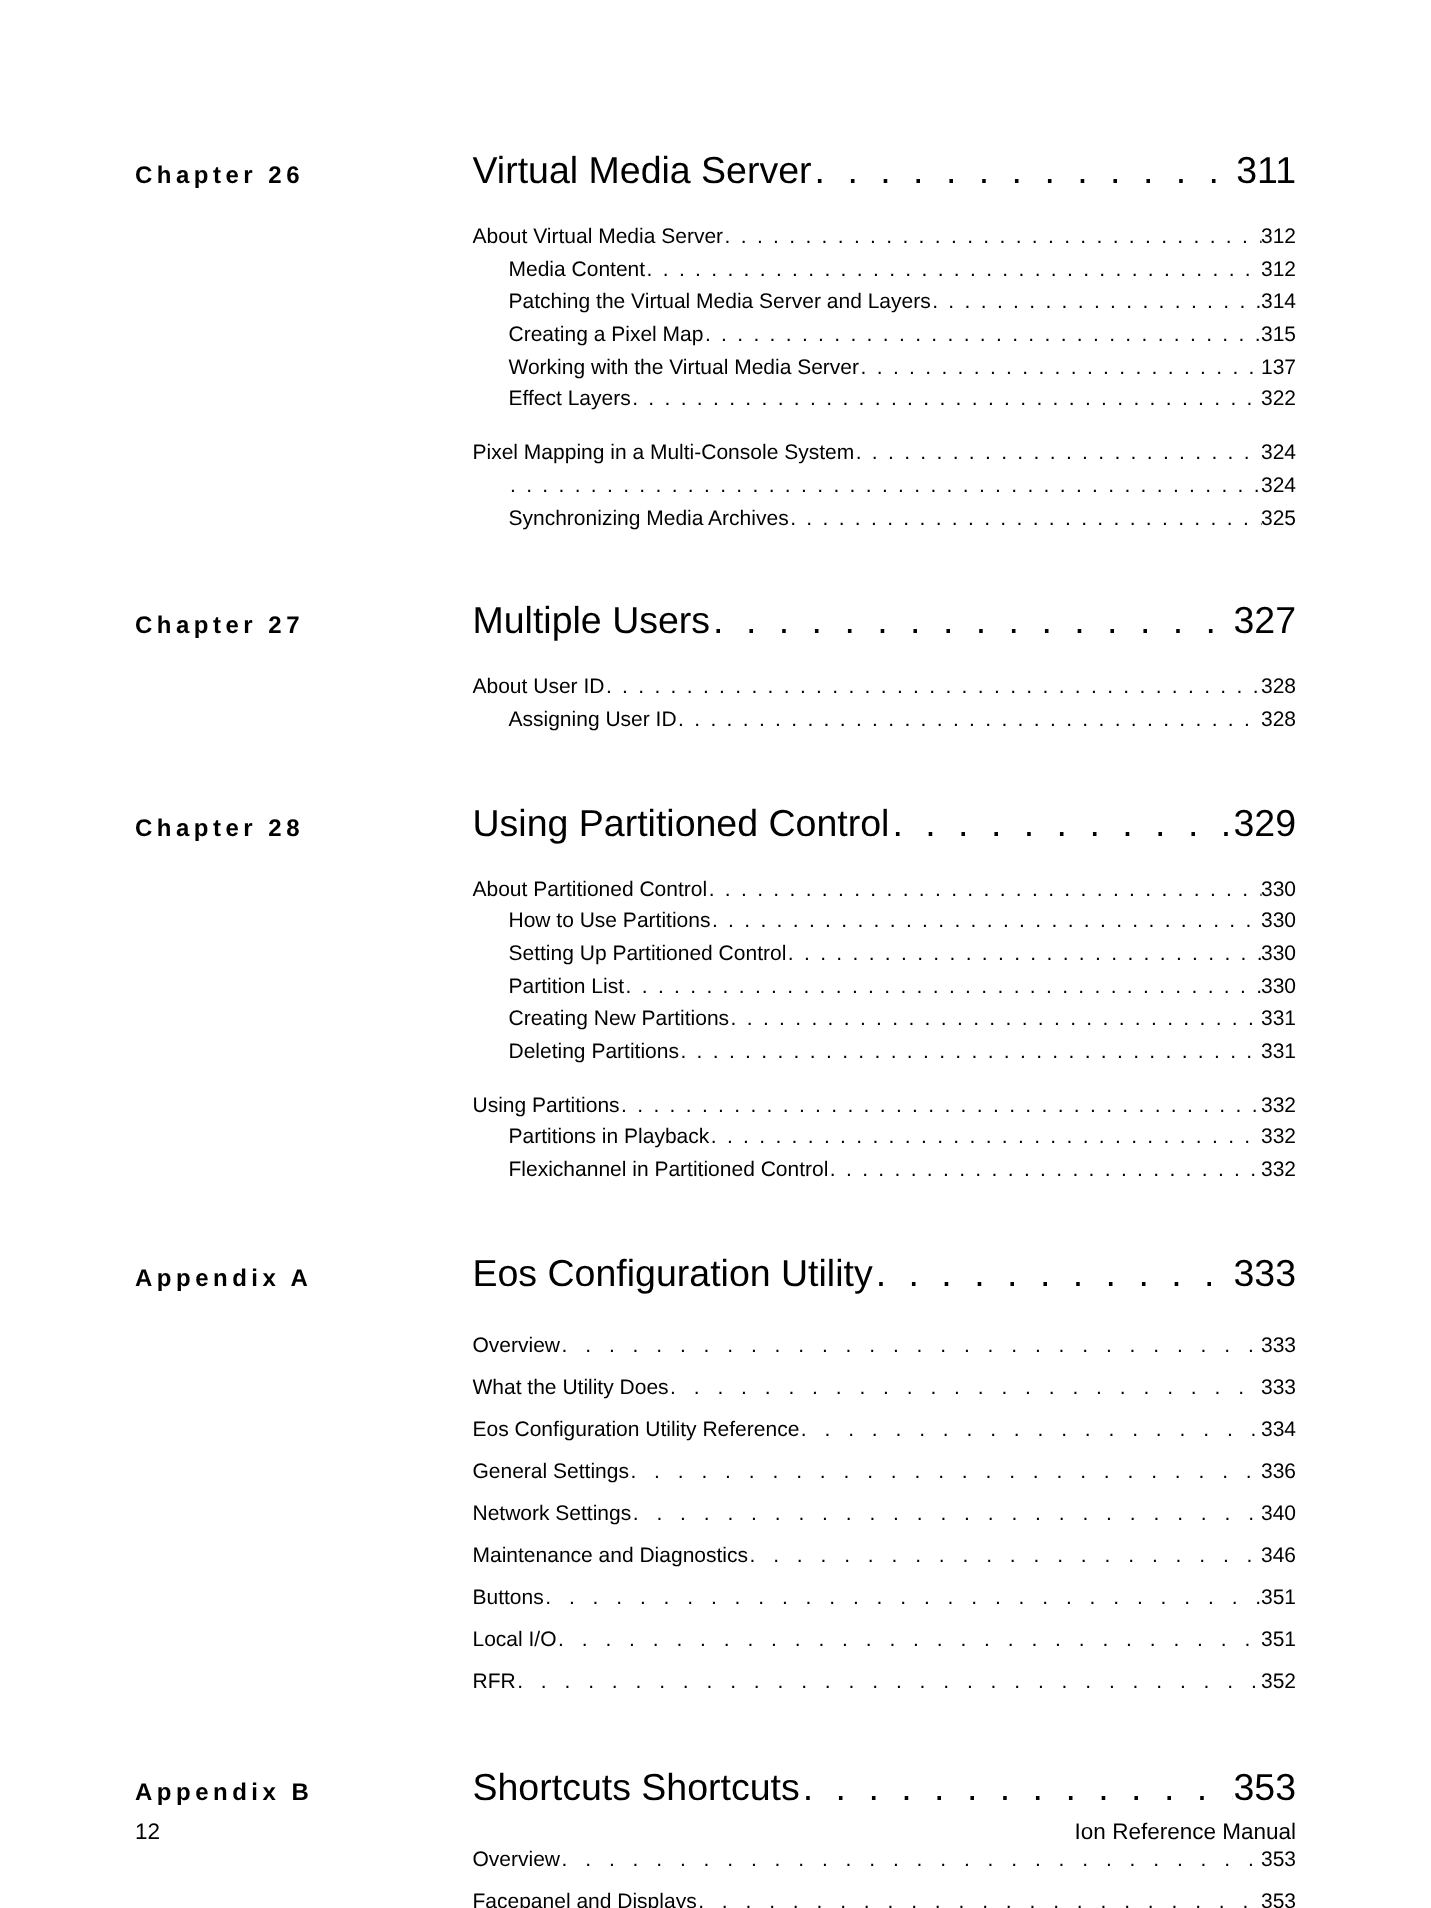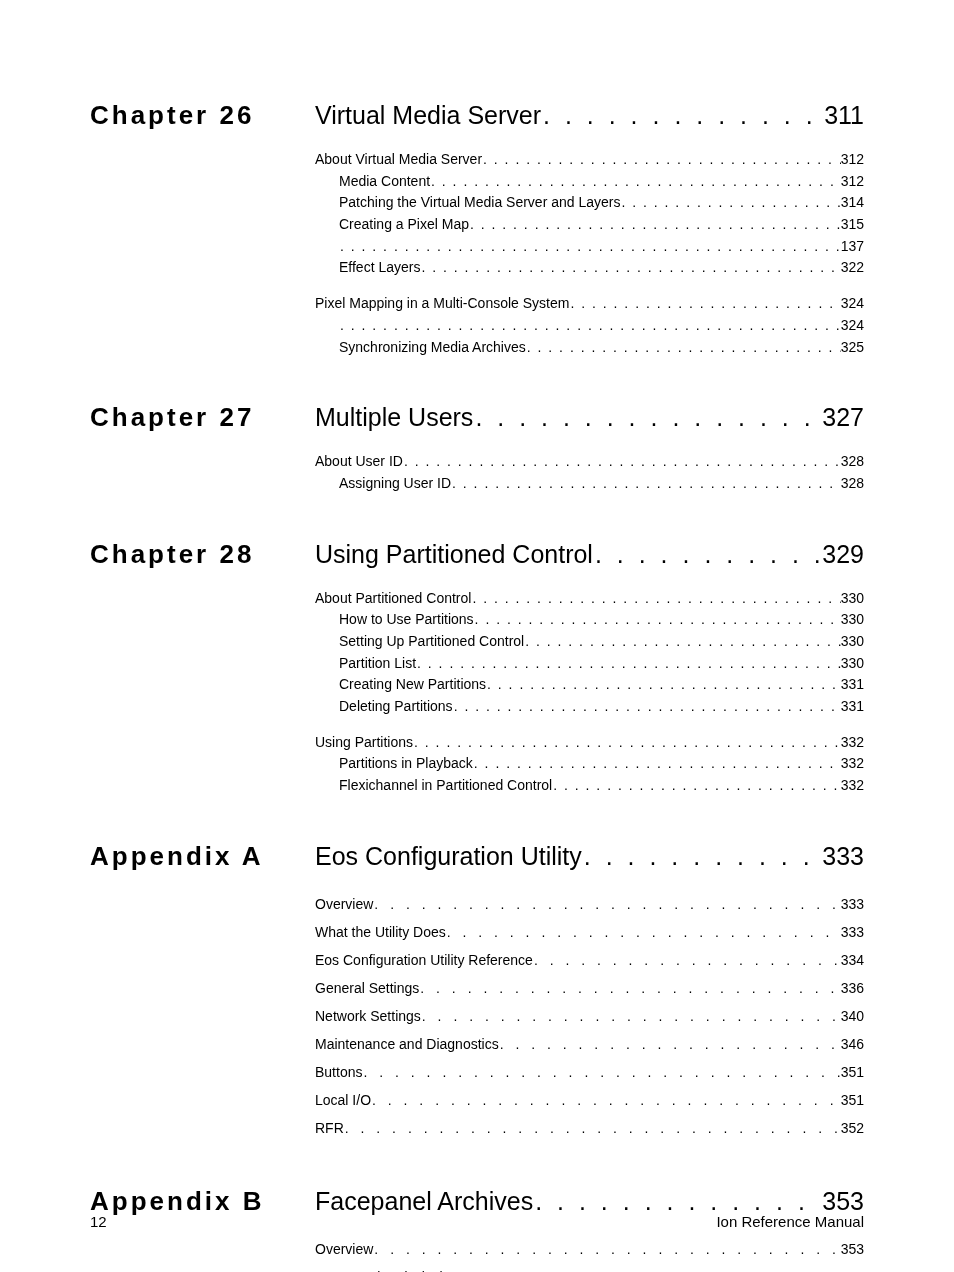--- a/index.html
+++ b/index.html
@@ -14,21 +14,21 @@
   }
   .section { margin-bottom: 44px; }
   .heading-row {
     display: flex;
     align-items: baseline;
     margin-bottom: 18px;
   }
   .chapter-label {
     width: 225px;
     flex-shrink: 0;
-    font-size: 26px;
+    font-size: 16px;
     font-weight: bold;
     letter-spacing: 3px;
   }
   .chapter-title-row {
     flex: 1;
     display: flex;
     align-items: flex-start;
     white-space: nowrap;
     overflow: hidden;
     font-size: 25px;
@@ -100,20 +100,21 @@
           <span class="toc-title">Patching the Virtual Media Server and Layers </span>
           <span class="toc-dots">. . . . . . . . . . . . . . . . . . . . . . . . . . . . . . . . . . . . . . . . . . . . . . . . . . . . . . . . . . . . . . . . . . . . . . . . . . . . . . . . . . . . . . . . . . . . . . . . . . . . . . . . . . . . . . .</span>
           <span class="toc-page">314</span>
         </div>
         <div class="toc-line indent1">
           <span class="toc-title">Creating a Pixel Map </span>
           <span class="toc-dots">. . . . . . . . . . . . . . . . . . . . . . . . . . . . . . . . . . . . . . . . . . . . . . . . . . . . . . . . . . . . . . . . . . . . . . . . . . . . . . . . . . . . . . . . . . . . . . . . . . . . . . . . . . . . . . .</span>
           <span class="toc-page">315</span>
         </div>
         <div class="toc-line indent1">
+          <span class="toc-title">Working with the Virtual Media Server</span>
           <span class="toc-dots">. . . . . . . . . . . . . . . . . . . . . . . . . . . . . . . . . . . . . . . . . . . . . . . . . . . . . . . . . . . . . . . . . . . . . . . . . . . . . . . . . . . . . . . . . . . . . . . . . . . . . . . . . . . . . . .</span>
           <span class="toc-page">137</span>
         </div>
         <div class="toc-line indent1">
           <span class="toc-title">Effect Layers </span>
           <span class="toc-dots">. . . . . . . . . . . . . . . . . . . . . . . . . . . . . . . . . . . . . . . . . . . . . . . . . . . . . . . . . . . . . . . . . . . . . . . . . . . . . . . . . . . . . . . . . . . . . . . . . . . . . . . . . . . . . . .</span>
           <span class="toc-page">322</span>
         </div>
       </div>
       <div class="group">
@@ -268,21 +269,21 @@
           <span class="toc-title">RFR </span>
           <span class="toc-dots wide">. . . . . . . . . . . . . . . . . . . . . . . . . . . . . . . . . . . . . . . . . . . . . . . . . . . . . . . . . . . . . . . . . . . . . . . . . . . . . . . . . . . . . . . . . . . . . . . . . . . . . . . . . . . . . . .</span>
           <span class="toc-page"> 352</span>
         </div>
       </div>
     </div>
     <div class="section">
       <div class="heading-row">
         <div class="chapter-label">Appendix B</div>
         <div class="chapter-title-row">
-          <span class="chapter-title">Facepanel Archives</span>
+          <span class="chapter-title">Shortcuts Shortcuts</span>
           <span class="chapter-dots">. . . . . . . . . . . . . . . . . . . . . . . . . . . . . . . . . . . . . . . . . . . . . . . . . . . . . . . . . . . . . . . . . . . . . . . . . . . . . . . . . . . . . . . . . . . . . . . . . . . . . . . . . . . . . . .</span>
           <span class="chapter-page">353</span>
         </div>
       </div>
       <div class="group">
         <div class="toc-line spaced">
           <span class="toc-title">Overview </span>
           <span class="toc-dots wide">. . . . . . . . . . . . . . . . . . . . . . . . . . . . . . . . . . . . . . . . . . . . . . . . . . . . . . . . . . . . . . . . . . . . . . . . . . . . . . . . . . . . . . . . . . . . . . . . . . . . . . . . . . . . . . .</span>
           <span class="toc-page"> 353</span>
         </div>

